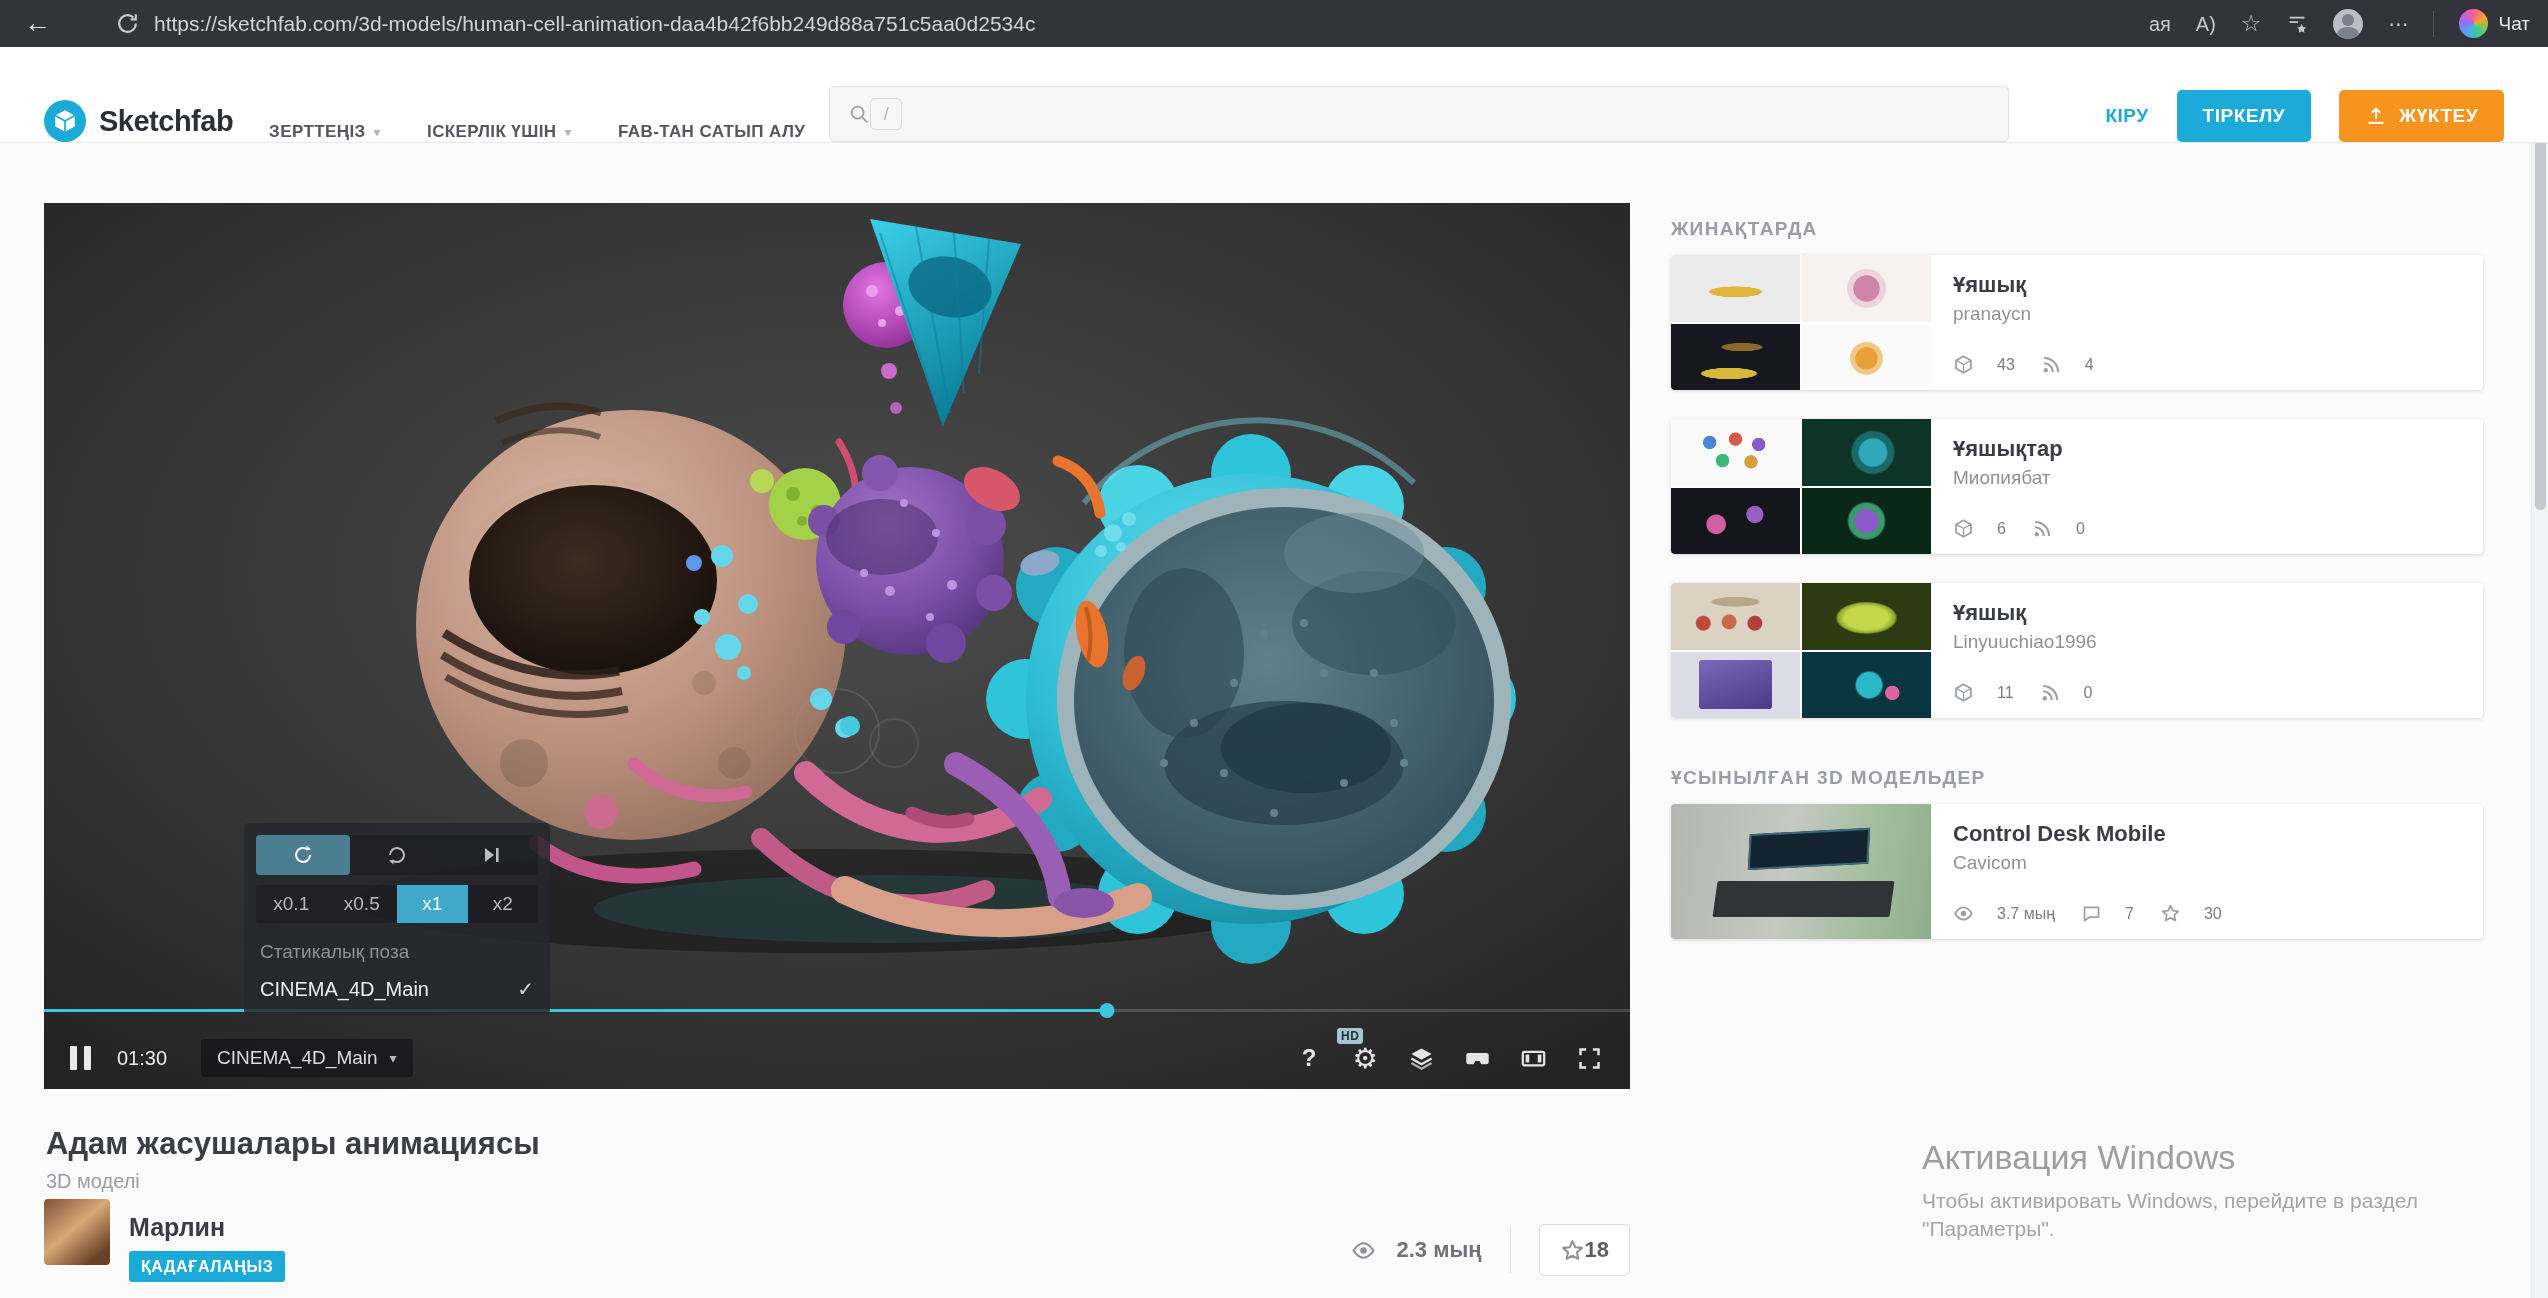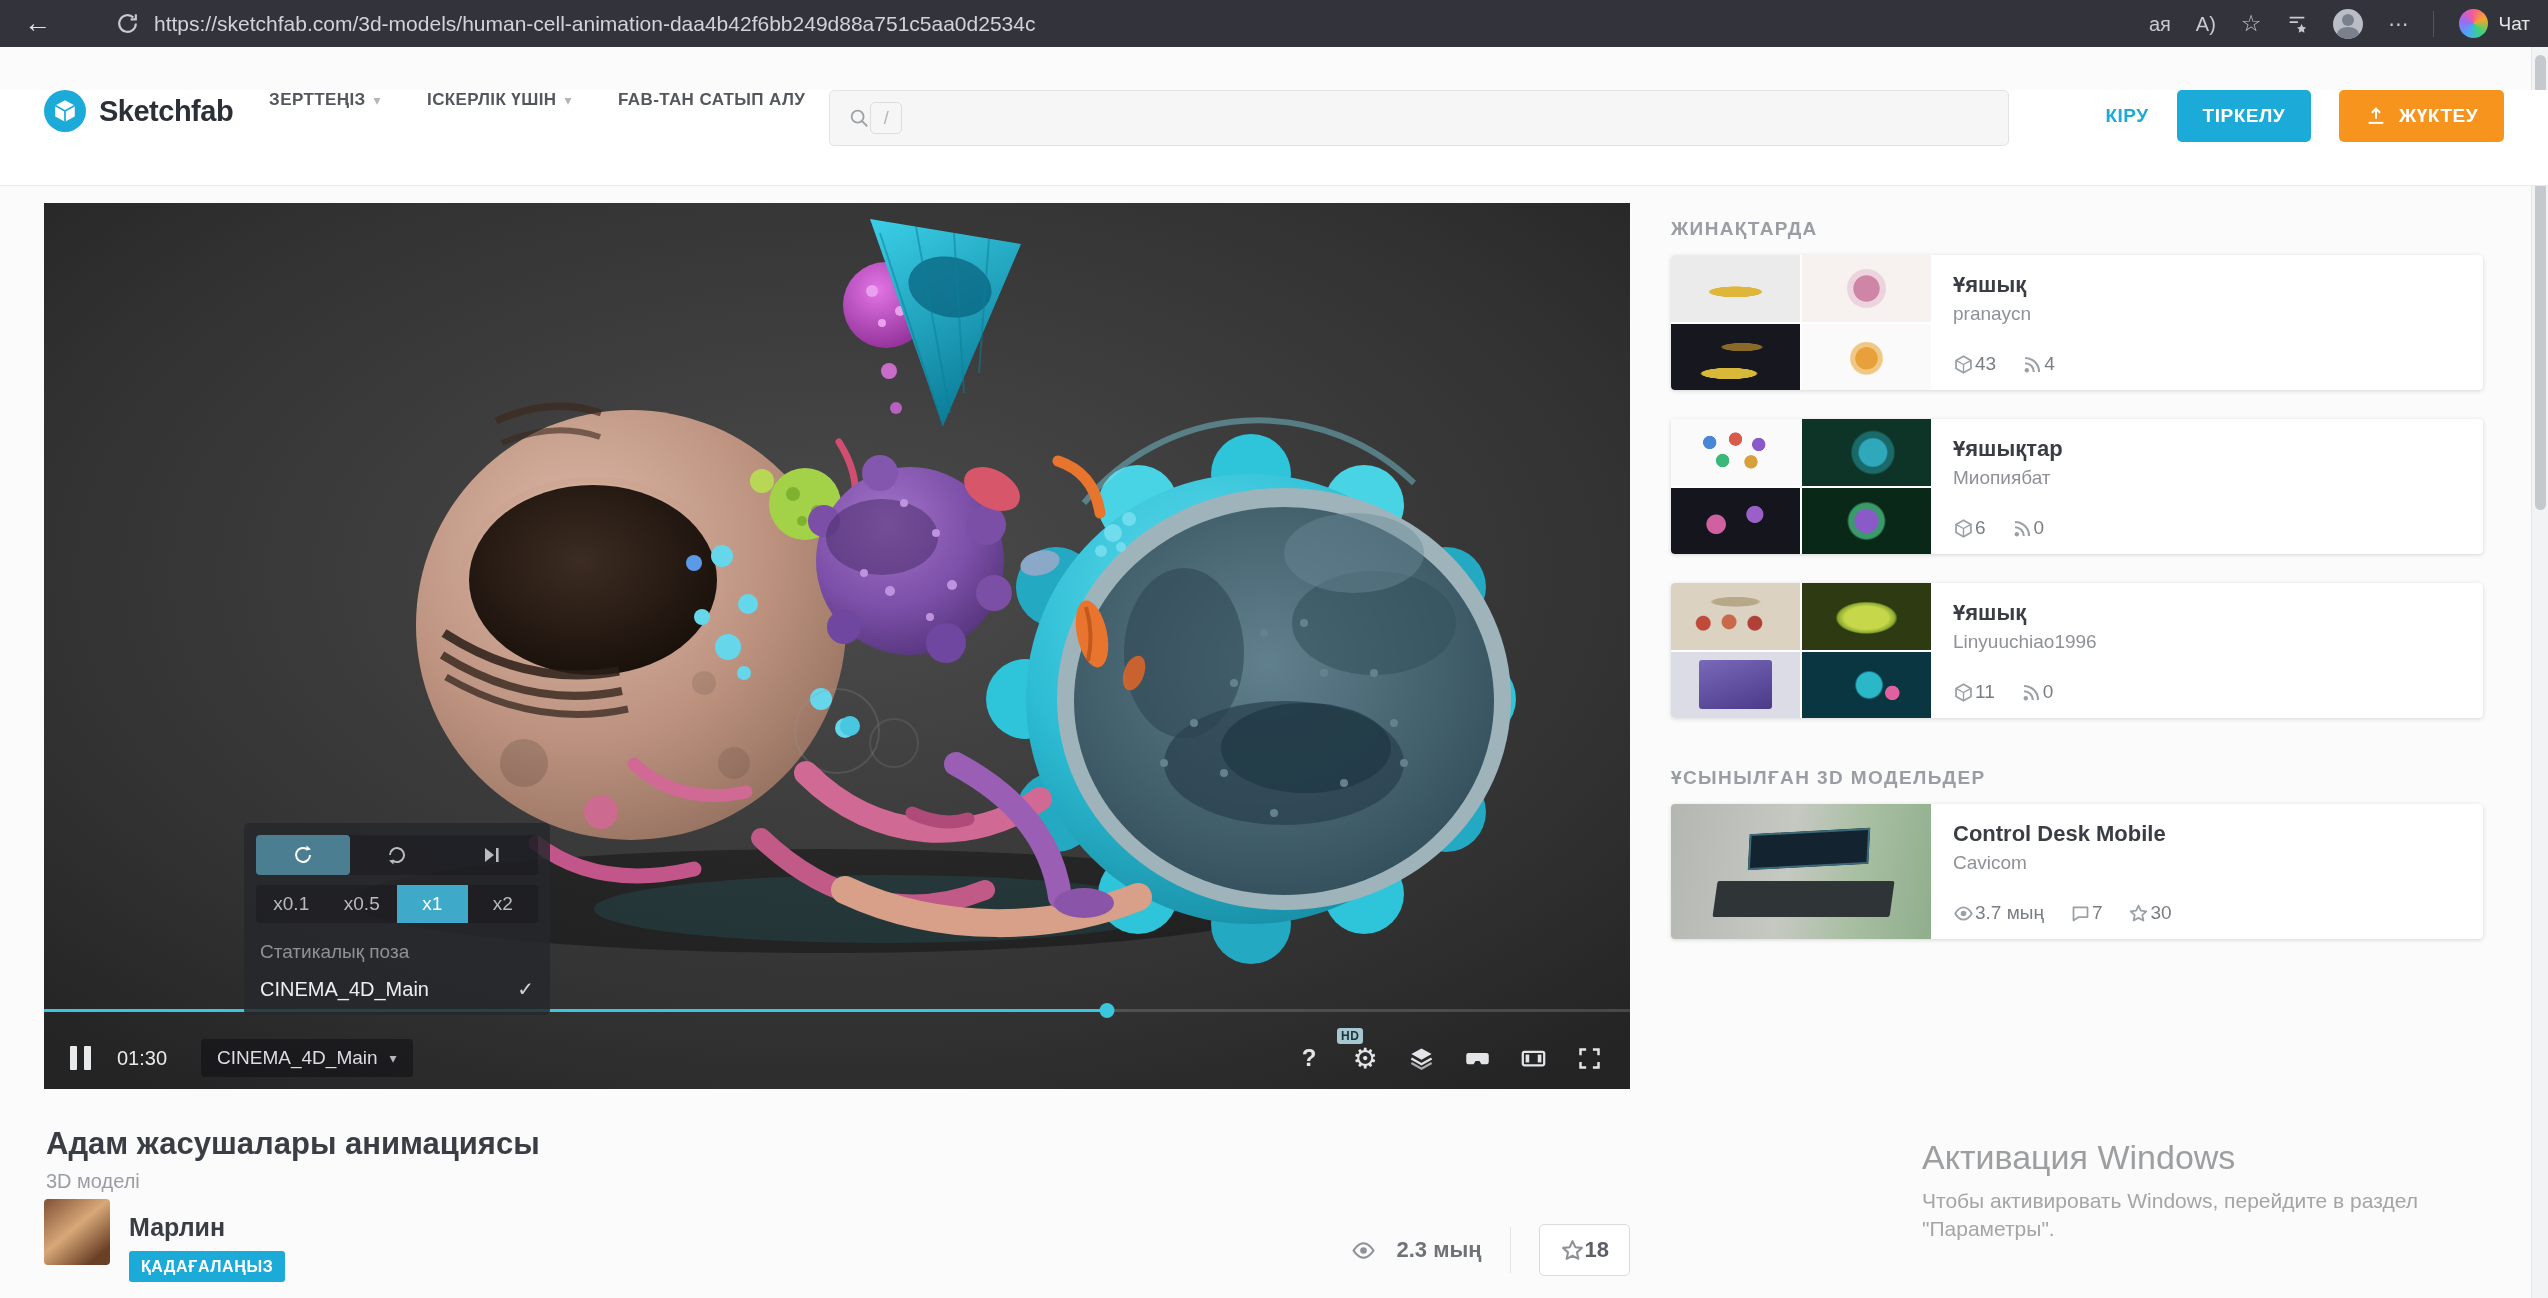--- a/index.html
+++ b/index.html
@@ -16,21 +16,21 @@
   .ch-ic.star { font-size:23px; }
   .avatar-sm { width:30px; height:30px; border-radius:50%; background:#b9bdc5; position:relative; overflow:hidden; }
   .avatar-sm::before { content:""; position:absolute; left:9px; top:5px; width:12px; height:12px; border-radius:50%; background:#7b818c; }
   .avatar-sm::after { content:""; position:absolute; left:4px; top:18px; width:22px; height:14px; border-radius:50% 50% 0 0; background:#7b818c; }
   .divider-v { width:1px; height:26px; background:#55565e; }
   .chat-btn { display:flex; align-items:center; gap:10px; }
   .chat-ic { width:29px; height:29px; border-radius:50%; background:conic-gradient(from 210deg,#4aa8f5,#9a6cf5,#f55a9a,#f5a62a,#3ad47a,#4aa8f5); }
   .chat-label { font-size:19px; color:#e6e7ea; }
 
   
-  .header { position:absolute; top:47px; left:0; right:0; height:96px; background:#fff; border-bottom:1px solid #e9e9e9; display:flex; align-items:flex-start; padding:0 44px; z-index:5;margin-top:43px; }
+  .header { position:absolute; top:47px; left:0; right:0; height:96px; background:#fff; border-bottom:1px solid #e9e9e9; display:flex; align-items:flex-end; padding:0 44px; z-index:5; }
   .logo { display:flex; align-items:center; gap:13px; }
   .logo-mark { width:42px; height:42px; border-radius:50%; background:#1caad9; display:flex; align-items:center; justify-content:center; }
   .logo-text { font-size:29px; font-weight:bold; color:#2b2f38; letter-spacing:-0.5px; }
   .nav { display:flex; gap:46px; margin-left:36px; }
   .nav-item { font-size:17px; font-weight:bold; color:#54575e; letter-spacing:0.4px; display:flex; align-items:center; gap:8px; white-space:nowrap; }
   .caret { color:#b3b6bc; font-size:14px; }
   .search { position:relative; width:1180px; height:56px; margin-left:24px; background:#f6f6f6; border:1px solid #e3e3e5; border-radius:5px; display:flex; align-items:center; padding:0 18px; }
   .search input { border:0; outline:0; background:transparent; font-size:21px; color:#333; flex:1; margin-left:14px; font-family:inherit; }
   .search input::placeholder { color:#9da0a6; }
   .slash { width:32px; height:32px; border:1px solid #dcdcde; border-radius:5px; color:#b0b3b8; font-size:18px; display:flex; align-items:center; justify-content:center; }
@@ -91,21 +91,21 @@
   .sidebar { position:absolute; left:1671px; top:218px; width:812px; }
   .side-heading { font-size:19px; font-weight:bold; color:#9a9da3; letter-spacing:1.4px; margin-bottom:15px; }
   .side-heading.suggested { margin-top:49px; }
   .card { display:flex; background:#fff; border-radius:4px; box-shadow:0 1px 4px rgba(0,0,0,0.15); margin-bottom:29px; overflow:hidden; height:135px; }
   .thumb-grid { width:260px; flex:none; display:grid; grid-template-columns:1fr 1fr; grid-template-rows:1fr 1fr; gap:2px; background:#fff; }
   .tc { position:relative; overflow:hidden; }
   .card-body { padding:17px 22px 15px; display:flex; flex-direction:column; flex:1; min-width:0; }
   .card-title { font-size:22px; font-weight:bold; color:#3a3d44; }
   .card-author { font-size:19px; color:#8e9197; margin-top:5px; }
   .card-stats { margin-top:auto; display:flex; align-items:center; gap:26px; color:#8e9197; }
-  .stat { display:flex; align-items:center; gap:1px; font-size:19px; color:#797d84; }
+  .stat { display:flex; align-items:center; gap:23px; font-size:16px; color:#797d84; }
   .stat svg { width:21px; height:21px; color:#9aa0a6; }
 
   .c1a{background:radial-gradient(ellipse 44px 9px at 50% 55%, #dfb53a 58%, transparent 62%), #ebebeb;}
   .c1b{background:radial-gradient(circle 22px at 50% 50%, #cf86a6 58%, transparent 62%), radial-gradient(circle 30px at 50% 50%, #ecd4de 63%, transparent 67%), #f7f2f0;}
   .c1c{background:radial-gradient(ellipse 50px 10px at 45% 75%, #d8b838 54%, transparent 58%), radial-gradient(ellipse 40px 8px at 55% 35%, #8a6a2a 48%, transparent 54%), #171720;}
   .c1d{background:radial-gradient(circle 20px at 50% 52%, #e8a03a 54%, transparent 58%), radial-gradient(circle 27px at 50% 52%, #f0c884 58%, transparent 63%), #fafafa;}
   .c2a{background:radial-gradient(circle 7px at 30% 35%, #4a86d8 90%, transparent), radial-gradient(circle 7px at 50% 30%, #d85a4a 90%, transparent), radial-gradient(circle 7px at 68% 38%, #8a5ac8 90%, transparent), radial-gradient(circle 7px at 40% 62%, #3ab87a 90%, transparent), radial-gradient(circle 7px at 62% 64%, #d8a03a 90%, transparent), #fafafa;}
   .c2b{background:radial-gradient(circle 26px at 55% 50%, #2fa8bc 52%, transparent 58%), radial-gradient(circle 34px at 55% 50%, #1a6a6a 60%, transparent 66%), #0e3428;}
   .c2c{background:radial-gradient(circle 16px at 35% 55%, #d060a0 58%, transparent 64%), radial-gradient(circle 14px at 65% 40%, #9a60c8 58%, transparent 64%), #15151e;}
   .c2d{background:radial-gradient(circle 22px at 50% 50%, #8a5ac8 52%, transparent 58%), radial-gradient(circle 30px at 50% 50%, #3a9a6a 58%, transparent 65%), #0a2818;}

